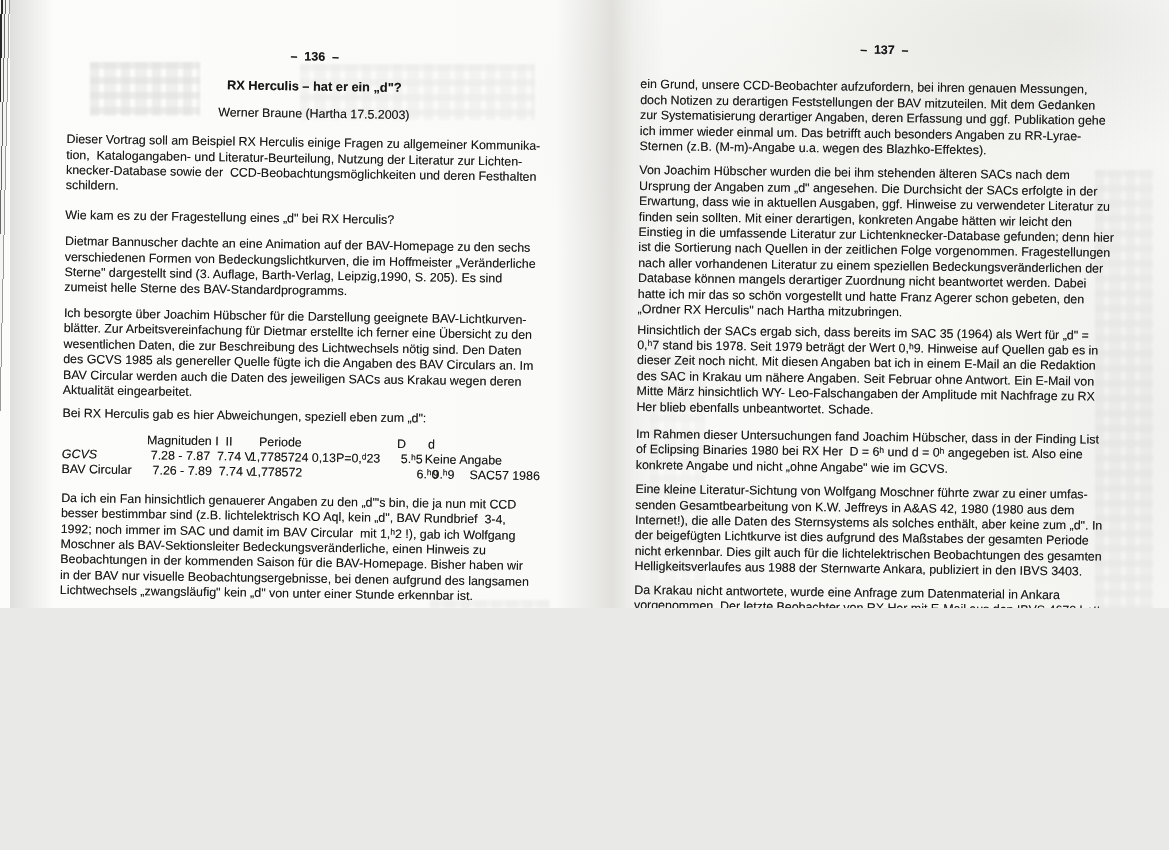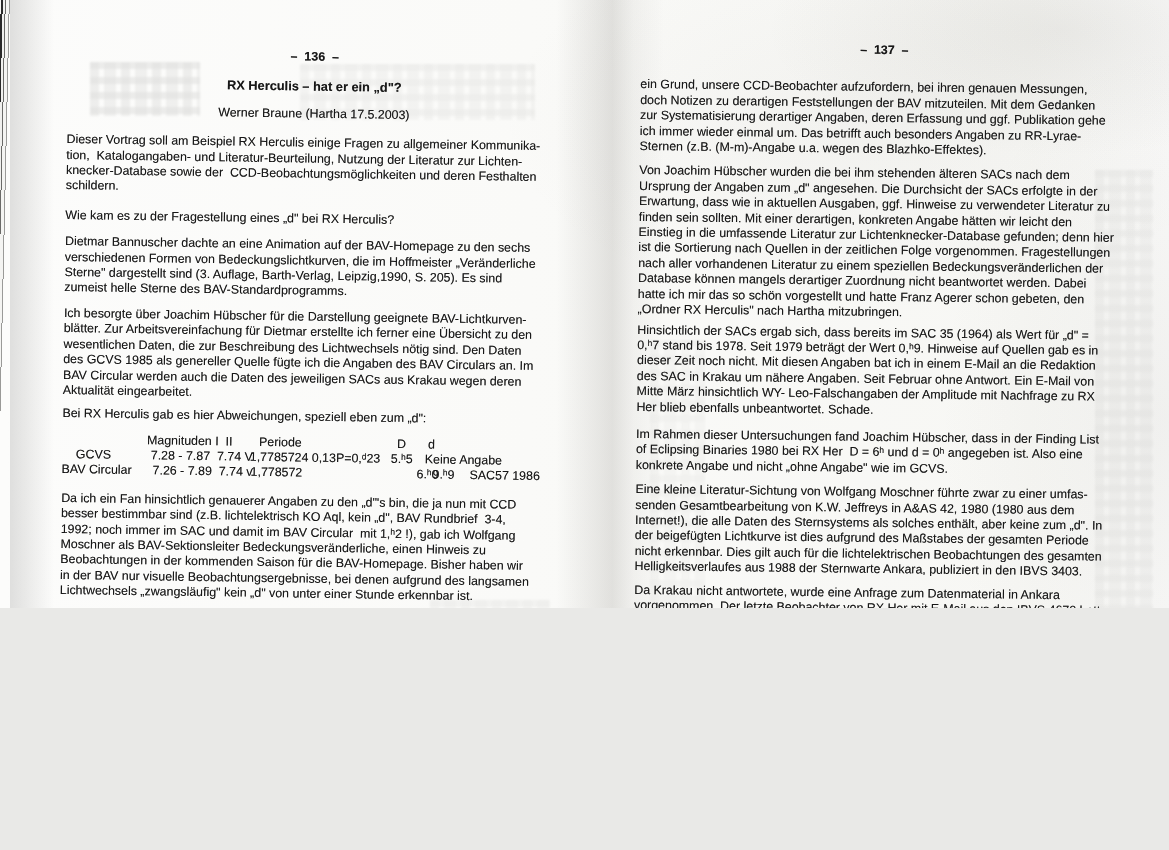--- a/index.html
+++ b/index.html
@@ -99,24 +99,24 @@
 BAV Circular werden auch die Daten des jeweiligen SACs aus Krakau wegen deren
 Aktualität eingearbeitet.</p>
     <p style="margin-top:8px;">Bei RX Herculis gab es hier Abweichungen, speziell eben zum „d":</p>
 
     <div class="datatable">
       <span class="tr0" style="left:85px;">Magnituden I  II</span>
       <span class="tr0" style="left:197px;">Periode</span>
       <span class="tr0" style="left:335px;">D</span>
       <span class="tr0" style="left:366px;">d</span>
 
-      <span class="tr1" style="left:14px;">GCVS</span>
+      <span class="tr1" style="left:0;font-style:italic;">GCVS</span>
       <span class="tr1" style="left:89px;">7.28 - 7.87  7.74 V</span>
       <span class="tr1" style="left:188px;">1,7785724 0,13P=0,ᵈ23</span>
-      <span class="tr1" style="left:329px;">5.ʰ5</span>
+      <span class="tr1" style="left:339px;">5.ʰ5</span>
       <span class="tr1" style="left:363px;">Keine Angabe</span>
 
       <span class="tr2" style="left:0;">BAV Circular</span>
       <span class="tr2" style="left:91px;">7.26 - 7.89  7.74 v</span>
       <span class="tr2" style="left:189px;">1,778572</span>
       <span class="tr2" style="left:355px;">6.ʰ0</span>
       <span class="tr2" style="left:371px;">9.ʰ9</span>
       <span class="tr2" style="left:408px;">SAC57 1986</span>
     </div>
 

